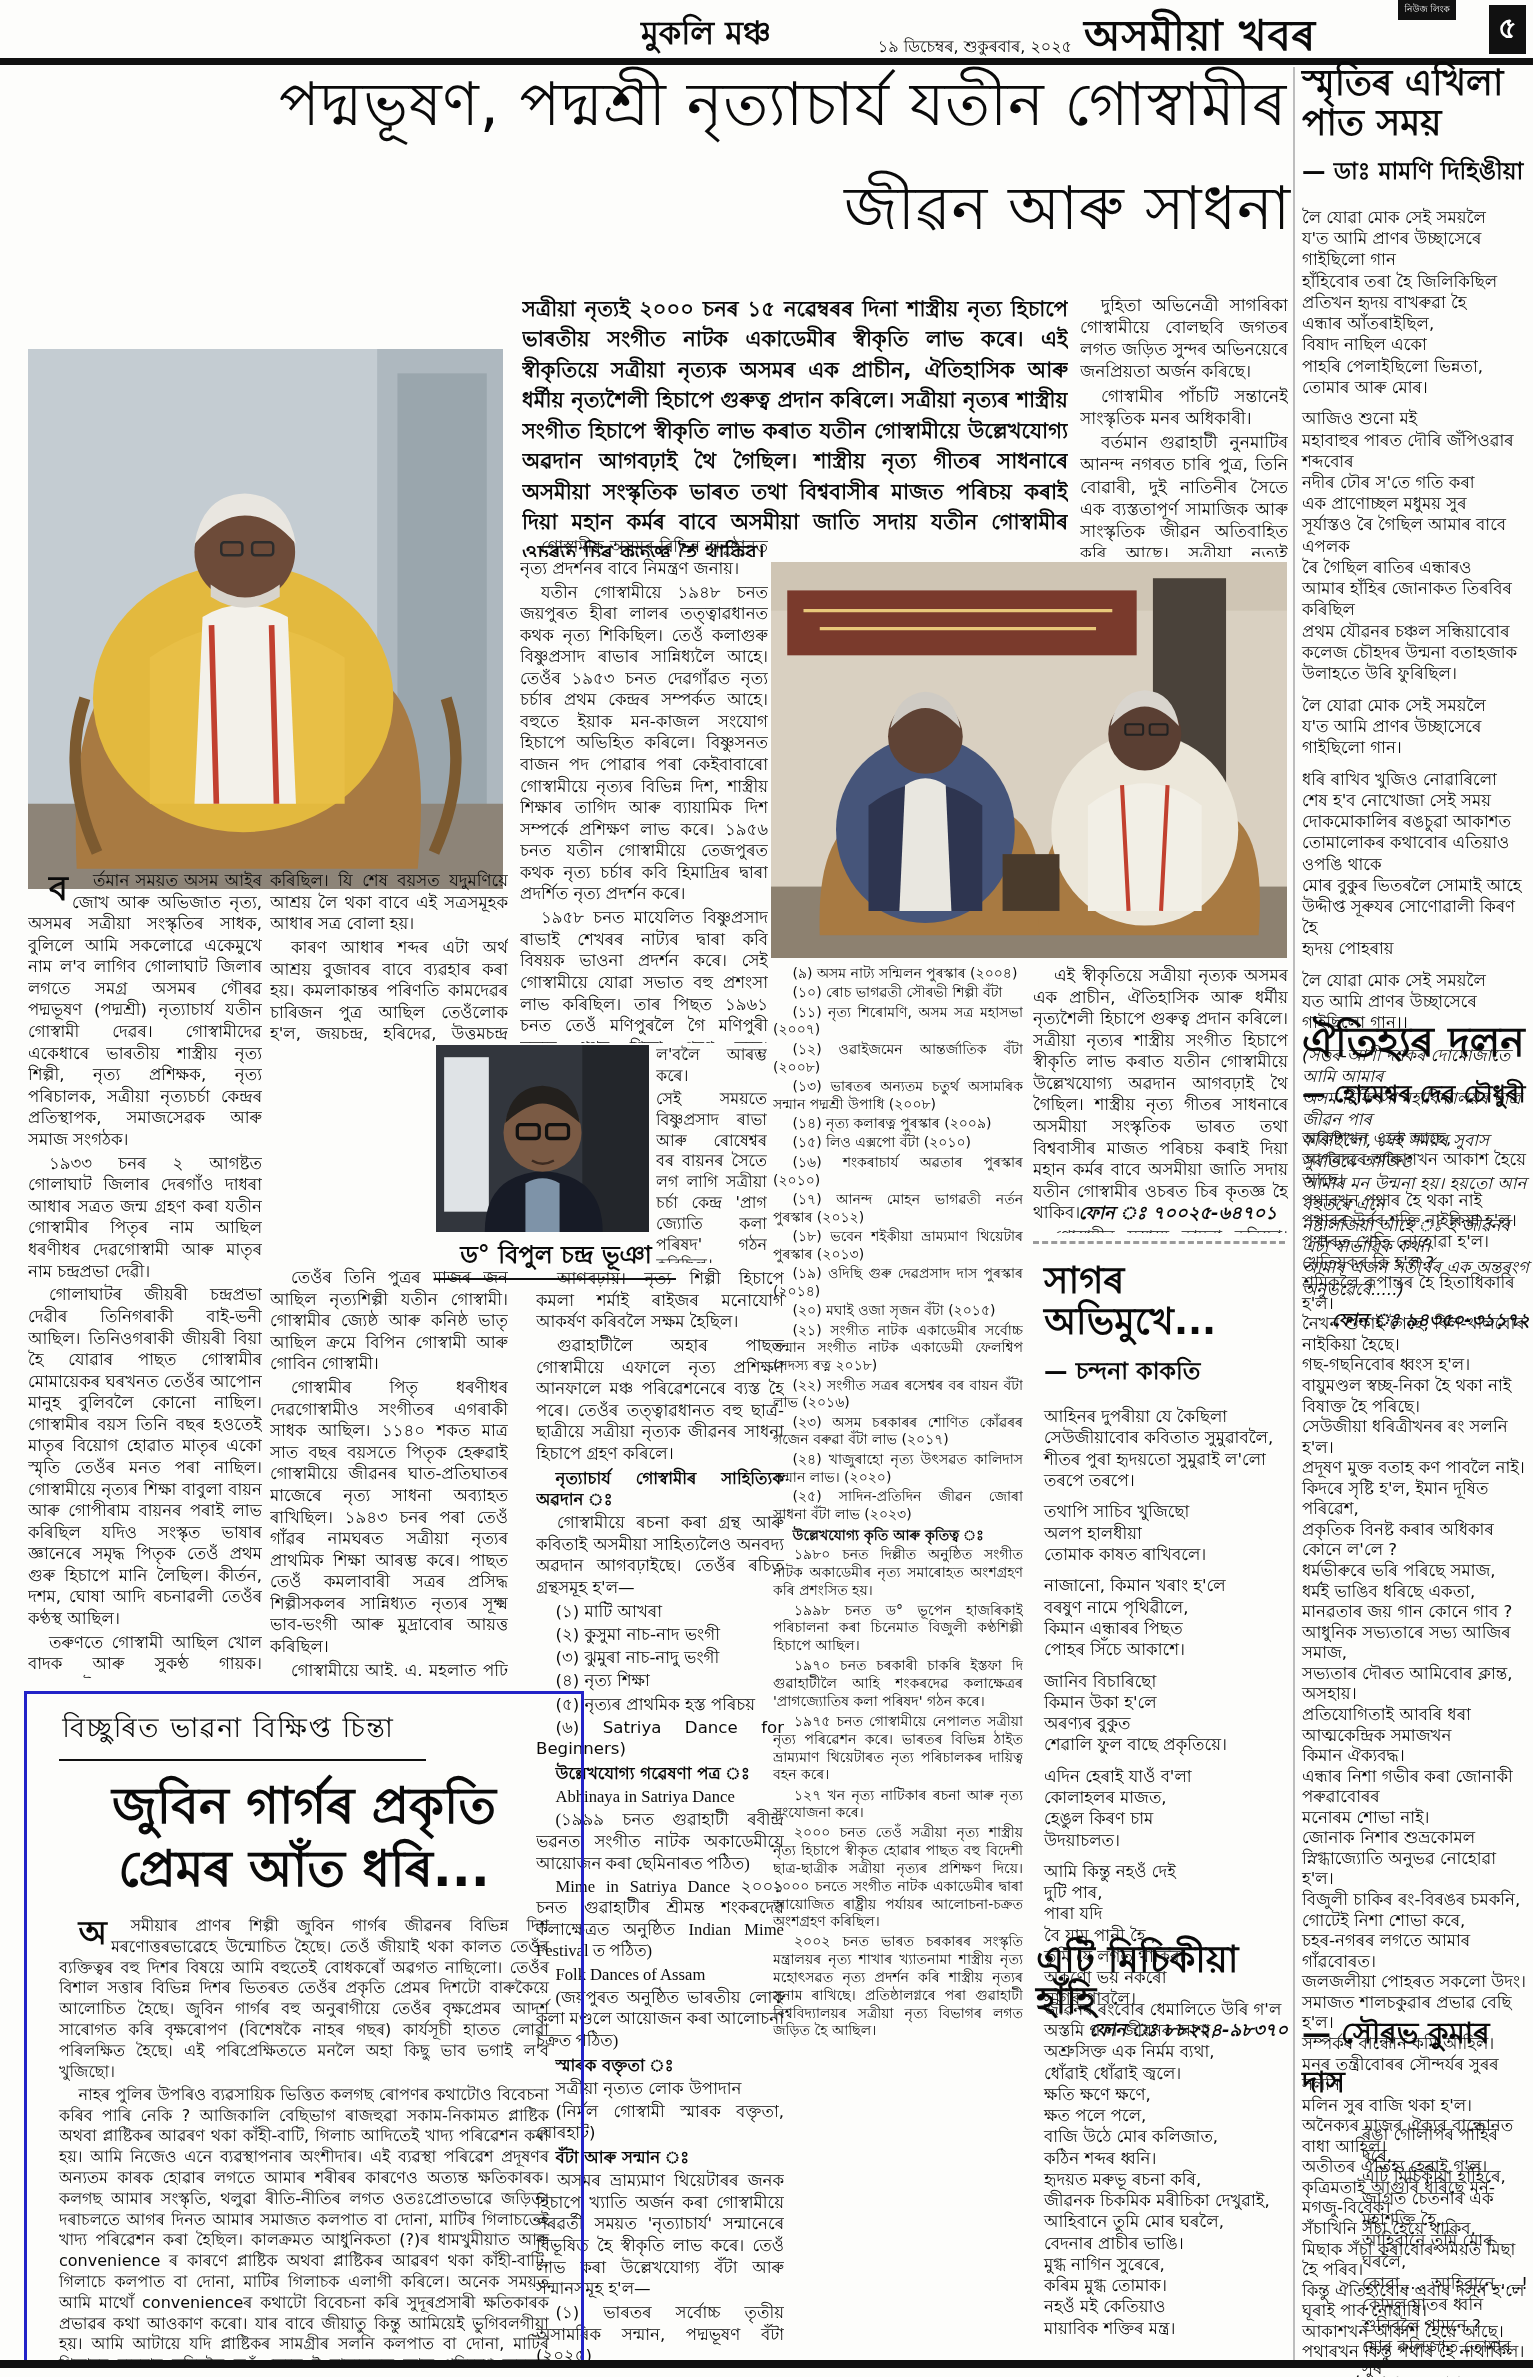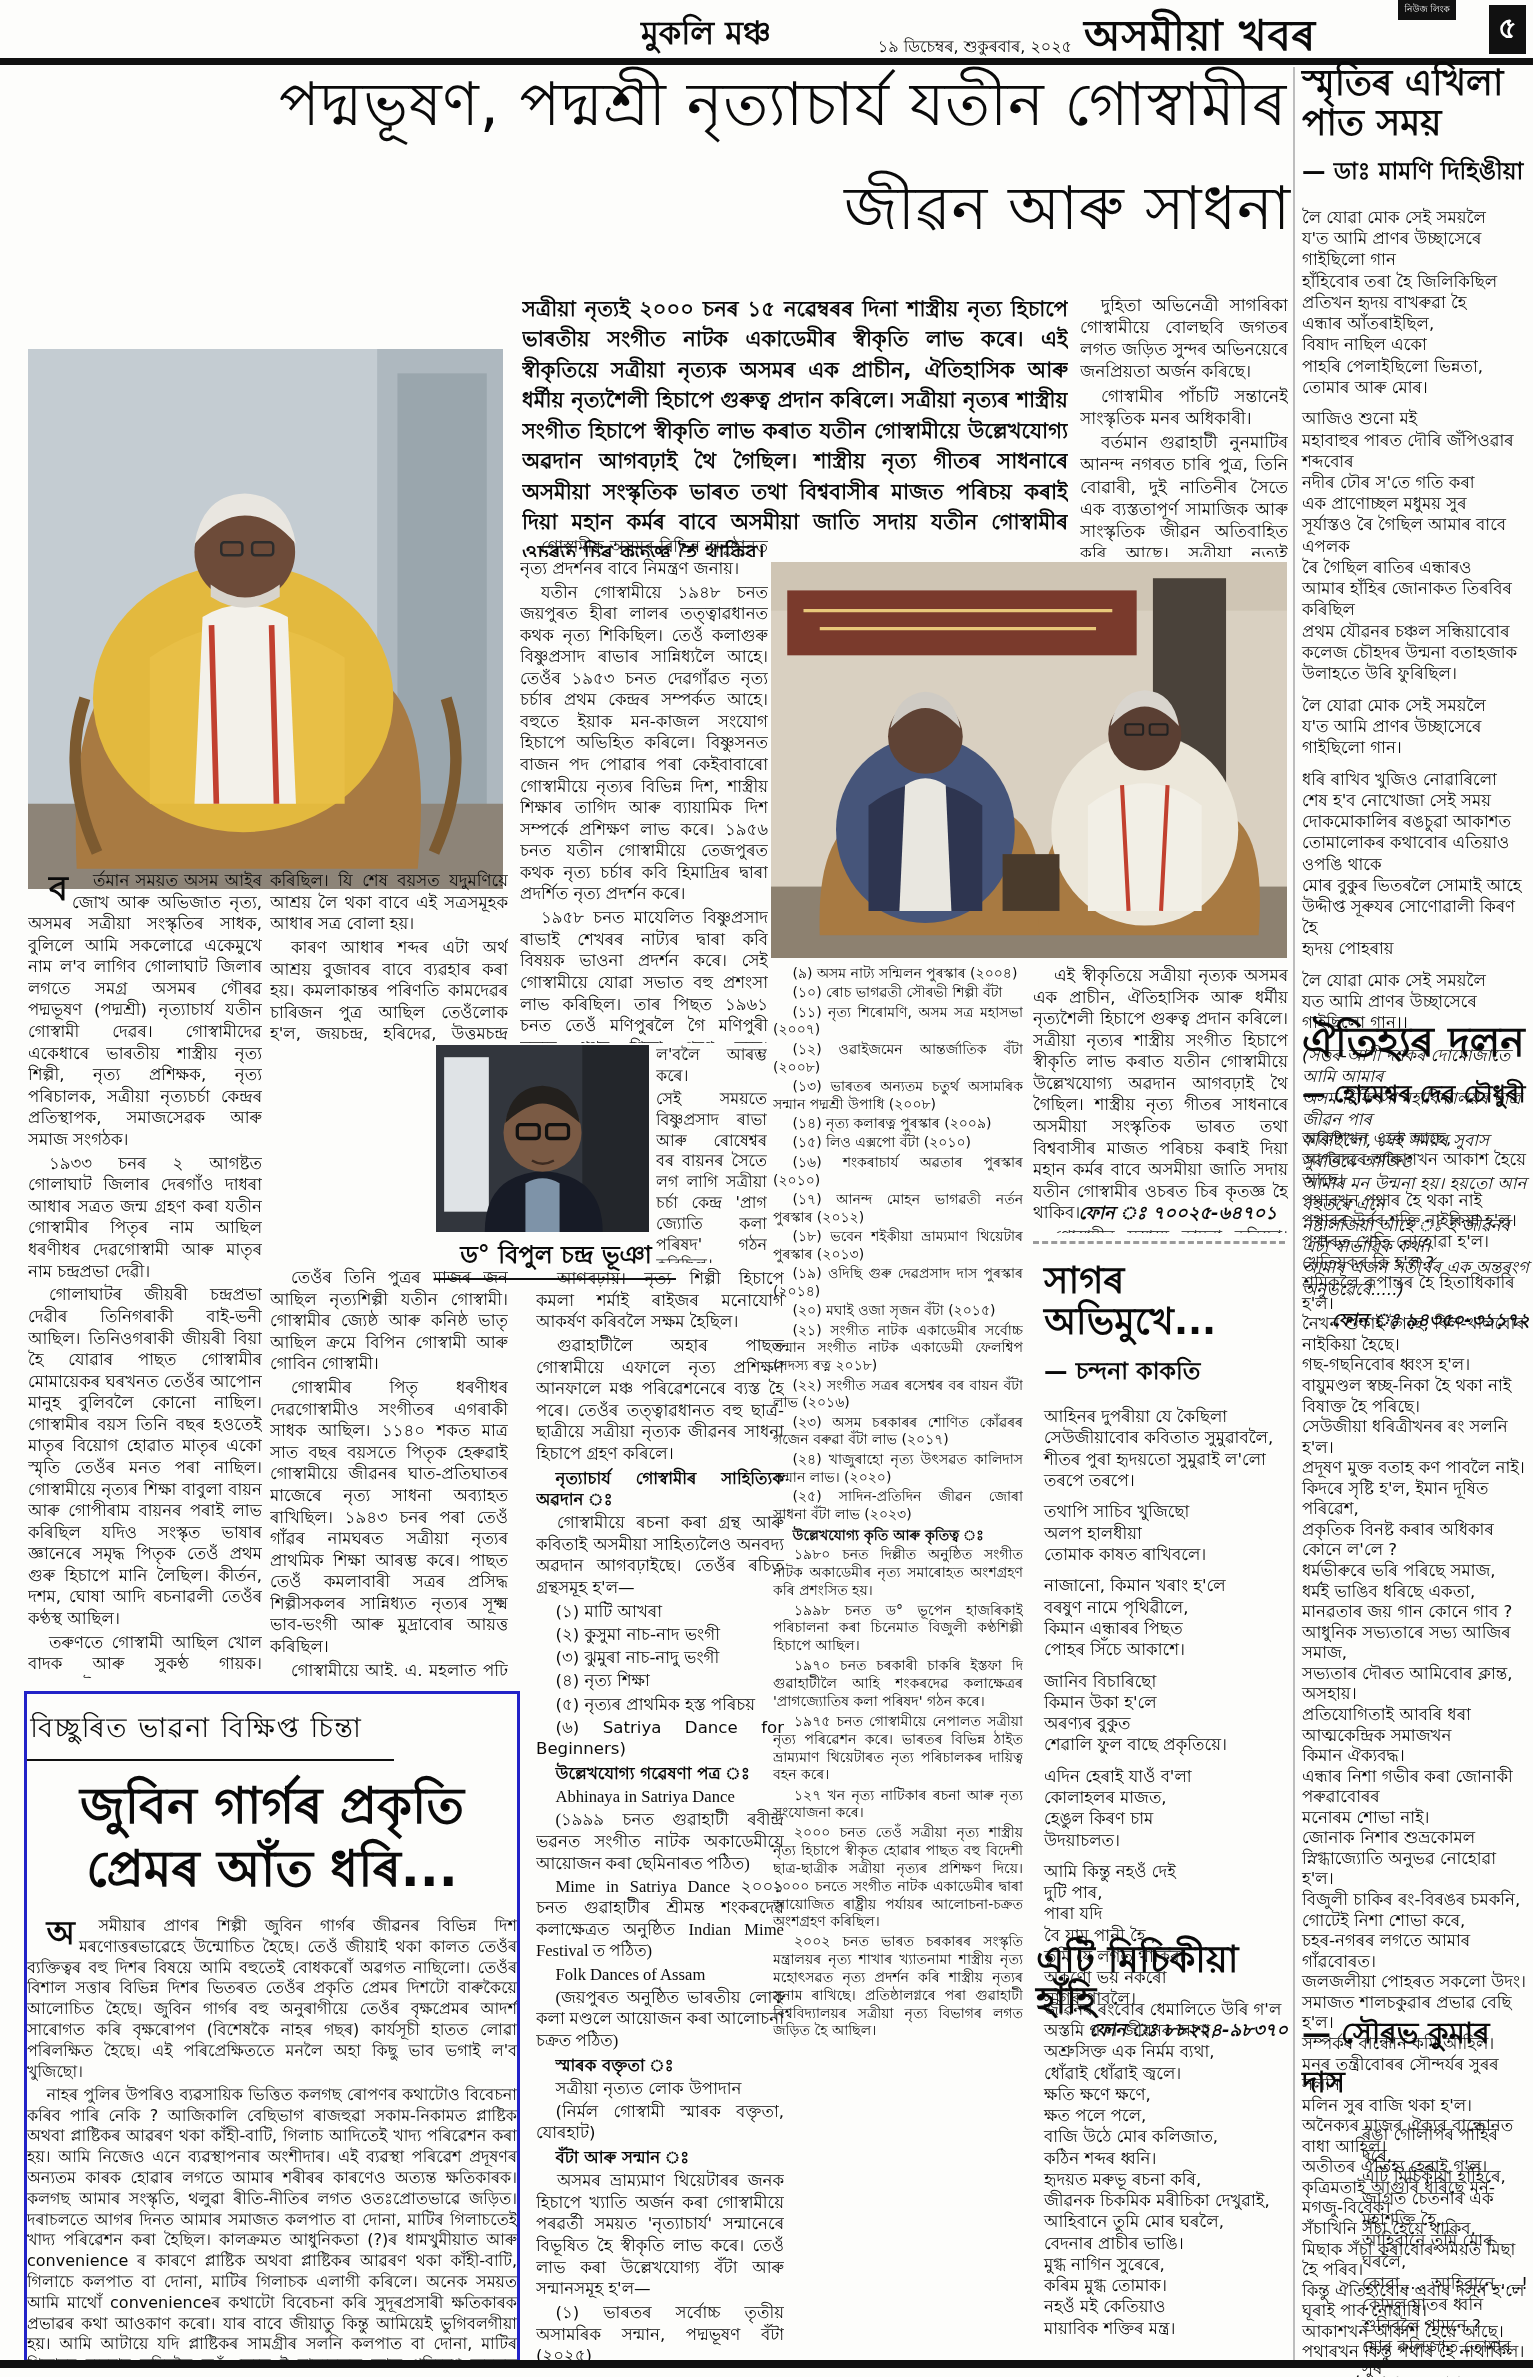--- a/index.html
+++ b/index.html
@@ -31,21 +31,21 @@
   .dashes{border-top:3.2px dashed #9a9a9a;height:0;}
   
   #rail-divider{left:1293px;top:67px;width:1.6px;height:2296px;background:#bdbdbd;}
   .rtitle{font-weight:bold;font-size:36px;line-height:1.12;}
   .rauthor{font-weight:bold;font-size:23.5px;margin:9.7px 0 14.6px 0;}
   .poem{font-size:16.6px;line-height:1.28;}
   .pline{min-height:0.62em;}
   .pnote{font-style:italic;}
   .indent-poem .pline{margin-left:60px;}
   
-  #box-article{top:1691px;left:24px;width:490px;height:641px;border:3.2px solid #2323c8;padding:13px 0;overflow:hidden;}
+  #box-article{top:1691px;left:24px;width:490px;height:641px;border:3.2px solid #2323c8;padding:13px 32px;overflow:hidden;}
   #box-kicker{font-size:27px;letter-spacing:1.6px;border-bottom:2.4px solid #111;display:inline-block;padding:0 32px 6.5px 3.2px;}
   #box-headline{font-weight:bold;text-align:center;font-size:50px;line-height:1.25;margin:14.6px 0 16px 0;}
   #box-article .col-inner{text-align:justify;font-size:16px;line-height:1.3;}
   #box-article .col-inner p{margin:0 0 2.4px 0;text-indent:19.5px;}
   
   .photo{position:absolute;overflow:hidden;}
   .caption-author{font-weight:bold;font-size:24px;border-bottom:2.4px solid #111;padding-bottom:2px;text-align:center;}
 </style>
 </head>
 <body>

